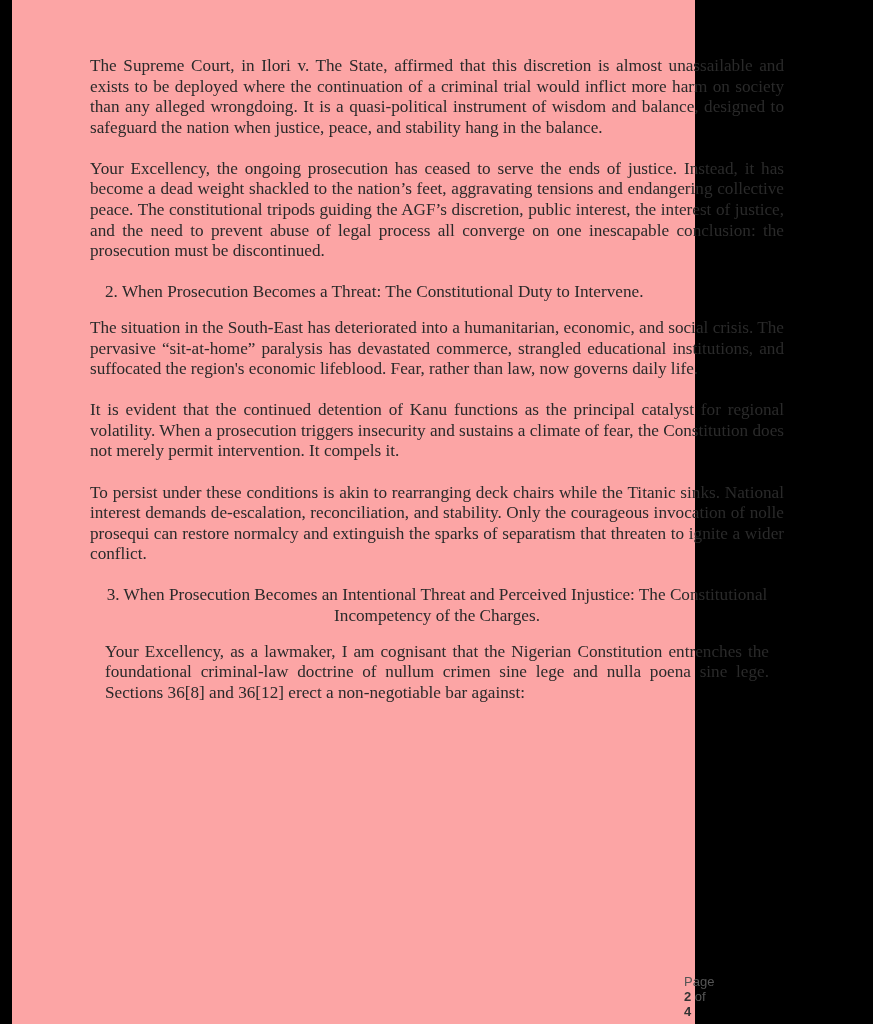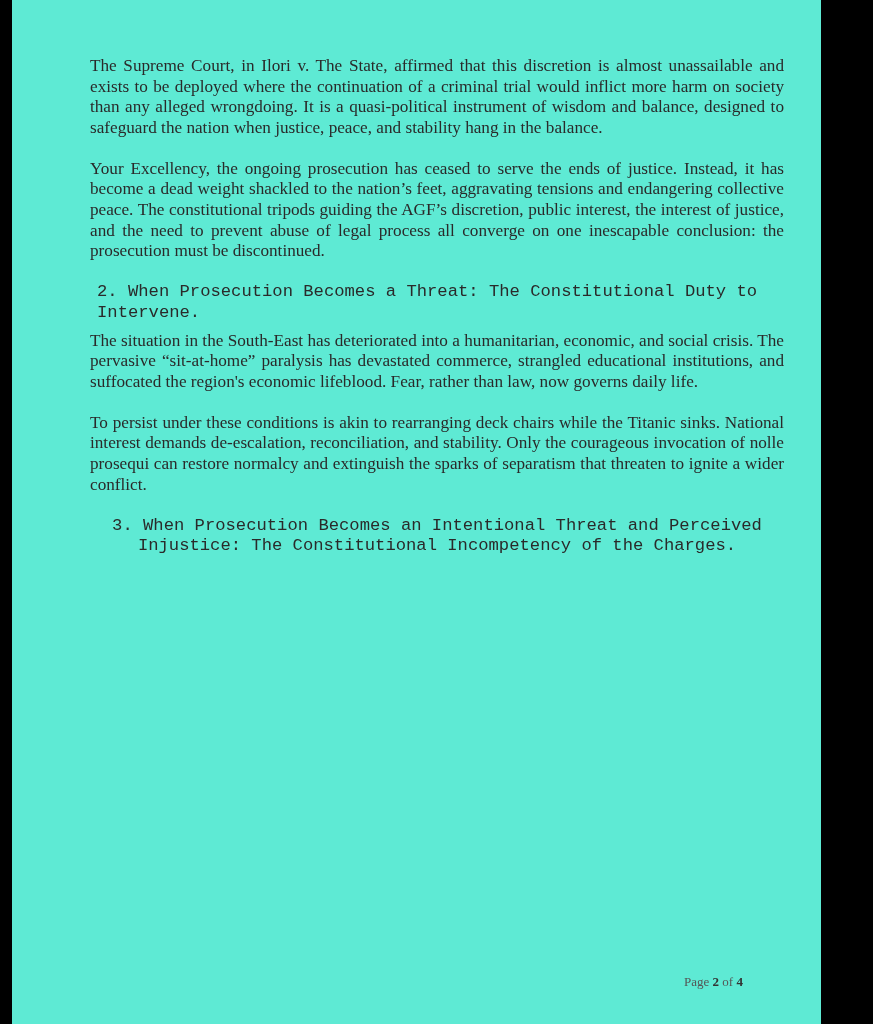--- a/index.html
+++ b/index.html
@@ -4,55 +4,57 @@
 <style>
   html, body { margin: 0; padding: 0; }
   body {
     width: 873px; height: 1024px; overflow: hidden;
     background: #000;
     position: relative;
   }
   .page {
     position: absolute;
     left: 12px; top: 0;
-    width: 809px; height: 1024px;
-    background: #5eead4;
+    width: 683px; height: 1024px;
+    background: #fca5a5;
   }
   .content {
     position: absolute;
     left: 78px; top: 56px;
     width: 694px;
     font-family: "Liberation Serif", serif;
     font-size: 17.2px;
     line-height: 20.6px;
     color: #2a2a2a;
     text-align: justify;
   }
   .content p { margin: 0 0 20.5px 0; }
-  .content p.tight { margin: 7px; font-family: Liberation Mono, monospace; }
+  .content p.tight { margin: 15px; }
   .footer {
     position: absolute;
     left: 672px; top: 974px;
-    font-family: Liberation Serif, serif;
+    font-family: Liberation Sans, sans-serif;
     font-size: 13px;
     color: #555;
   }
   .footer b { color: #333; }
 </style>
 </head>
 <body>
 
 <div class="page">
   <div class="content">
     <p>The Supreme Court, in Ilori v. The State, affirmed that this discretion is almost unassailable and exists to be deployed where the continuation of a criminal trial would inflict more harm on society than any alleged wrongdoing. It is a quasi-political instrument of wisdom and balance, designed to safeguard the nation when justice, peace, and stability hang in the balance.</p>
     <p>Your Excellency, the ongoing prosecution has ceased to serve the ends of justice. Instead, it has become a dead weight shackled to the nation’s feet, aggravating tensions and endangering collective peace. The constitutional tripods guiding the AGF’s discretion, public interest, the interest of justice, and the need to prevent abuse of legal process all converge on one inescapable conclusion: the prosecution must be discontinued.</p>
     <p class="tight" style="text-align:left">2. When Prosecution Becomes a Threat: The Constitutional Duty to Intervene.</p>
     <p>The situation in the South-East has deteriorated into a humanitarian, economic, and social crisis. The pervasive “sit-at-home” paralysis has devastated commerce, strangled educational institutions, and suffocated the region's economic lifeblood. Fear, rather than law, now governs daily life.</p>
+    <p>It is evident that the continued detention of Kanu functions as the principal catalyst for regional volatility. When a prosecution triggers insecurity and sustains a climate of fear, the Constitution does not merely permit intervention. It compels it.</p>
     <p>To persist under these conditions is akin to rearranging deck chairs while the Titanic sinks. National interest demands de-escalation, reconciliation, and stability. Only the courageous invocation of nolle prosequi can restore normalcy and extinguish the sparks of separatism that threaten to ignite a wider conflict.</p>
     <p class="tight" style="text-align:center">3. When Prosecution Becomes an Intentional Threat and Perceived Injustice: The Constitutional Incompetency of the Charges.</p>
+    <p class="tight">Your Excellency, as a lawmaker, I am cognisant that the Nigerian Constitution entrenches the foundational criminal-law doctrine of nullum crimen sine lege and nulla poena sine lege. Sections 36[8] and 36[12] erect a non-negotiable bar against:</p>
   </div>
 
   <div class="footer">
     <span>Page</span>
     <b>2</b>
     <span>of</span>
     <b>4</b>
   </div>
 </div>
 

